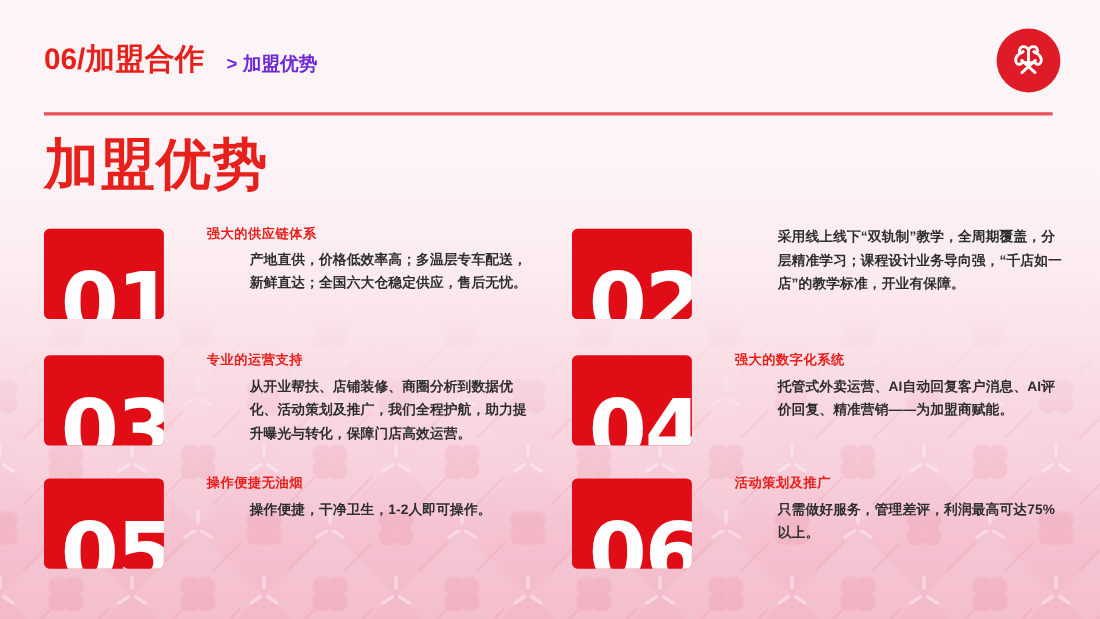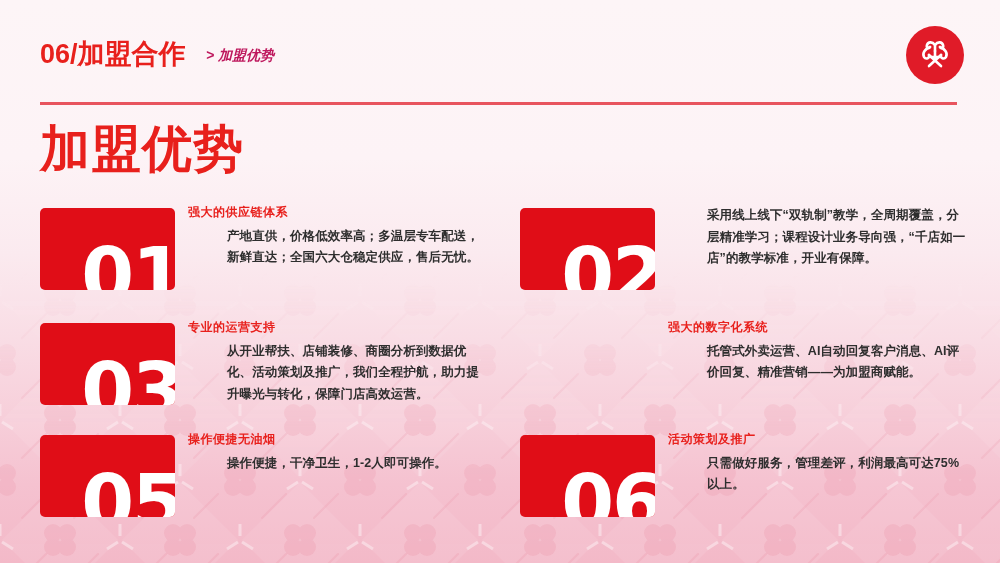--- a/index.html
+++ b/index.html
@@ -59,25 +59,24 @@
     font-weight: bold;
     color: #e8201c;
     letter-spacing: 0px;
     white-space: nowrap;
   }
 
   .header-crumb {
     position: absolute;
     left: 206px;
     top: 47px;
-    font-size: 14px;
-    font-weight: bold;
-    color: #be185d;
+    font-size: 17px;
+    font-weight: bold;
+    color: #6d28d9;
     white-space: nowrap;
-    font-style: italic;
   }
 
   .header-rule {
     position: absolute;
     left: 40px;
     right: 40px;
     top: 102px;
     height: 3px;
     background: #e8545e;
   }
@@ -121,21 +120,21 @@
   .card {
     position: absolute;
     width: 450px;
     height: 110px;
   }
 
   .card .badge {
     position: absolute;
     left: 0;
     top: 3px;
-    width: 135px;
+    width: 109px;
     height: 82px;
     background: #e00d17;
     border-radius: 5px;
     overflow: hidden;
   }
 
   .card .badge-num {
     position: absolute;
     right: -8px;
     bottom: -24px;
@@ -301,20 +300,23 @@
     <div class="badge">
       <span class="badge-num">03</span>
     </div>
     <div class="body">
       <div class="card-title">专业的运营支持</div>
       <div class="card-desc">从开业帮扶、店铺装修、商圈分析到数据优化、活动策划及推广，我们全程护航，助力提升曝光与转化，保障门店高效运营。</div>
     </div>
   </div>
 
   <div class="card" style="left:480px; top:115px;">
+    <div class="badge">
+      <span class="badge-num">04</span>
+    </div>
     <div class="body">
       <div class="card-title">强大的数字化系统</div>
       <div class="card-desc">托管式外卖运营、AI自动回复客户消息、AI评价回复、精准营销——为加盟商赋能。</div>
     </div>
   </div>
 
   <div class="card" style="left:0px; top:227px;">
     <div class="badge">
       <span class="badge-num">05</span>
     </div>

